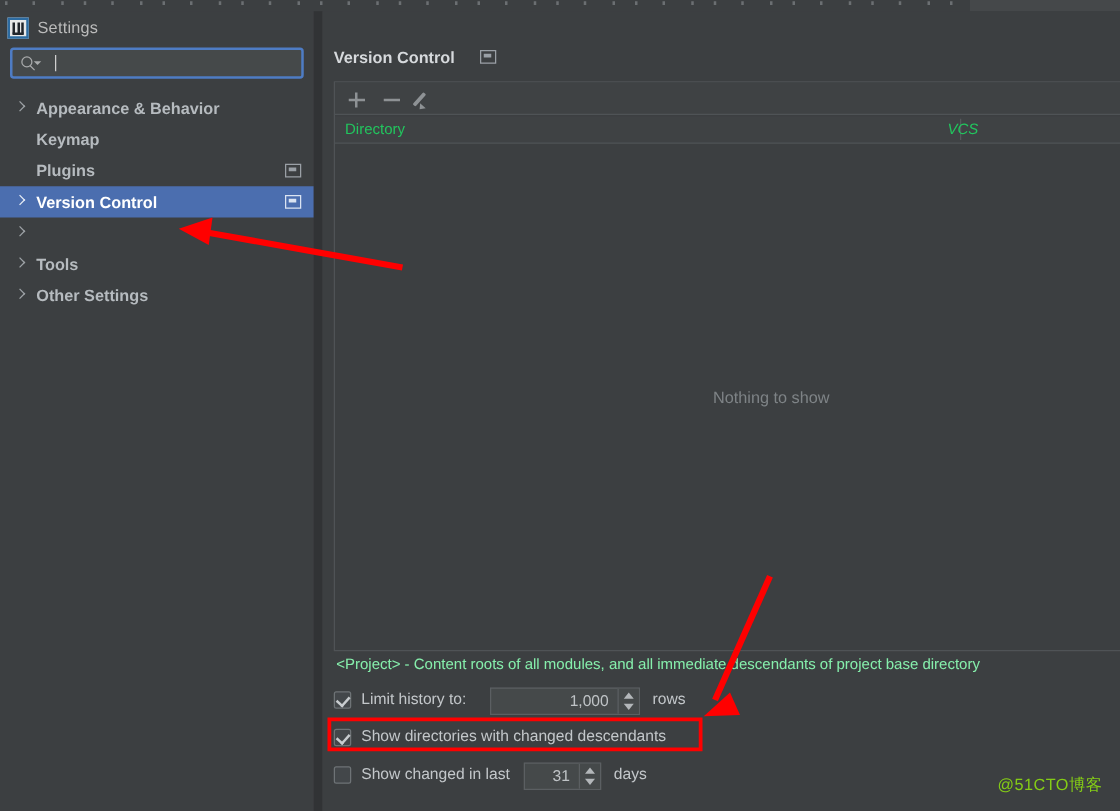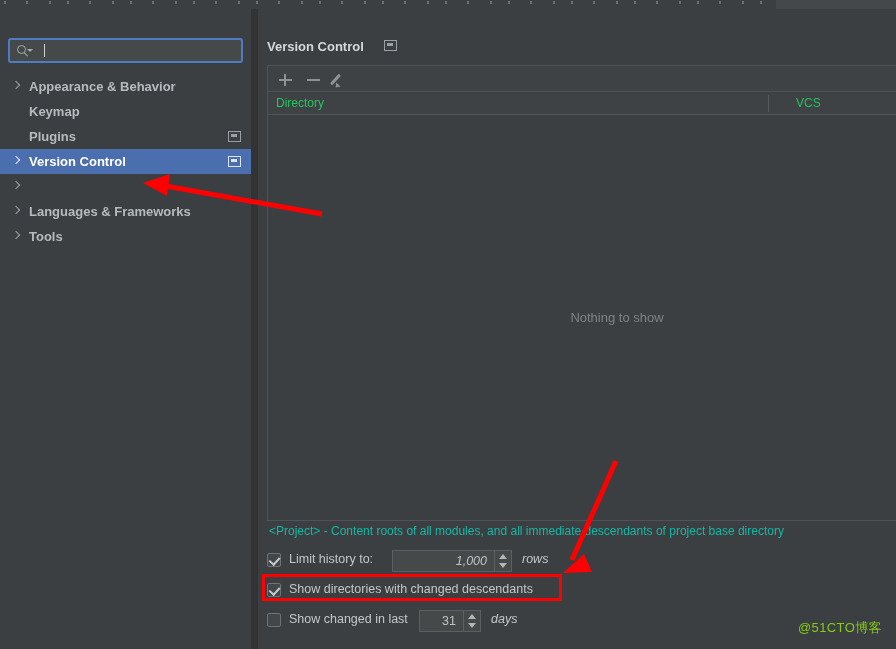--- a/index.html
+++ b/index.html
@@ -172,37 +172,37 @@
   }
 
   .col-head {
     position: absolute; left: 0; top: 27px; width: 100%; height: 22px;
     background: #3f4244; border-bottom: 1px solid #4f5356;
   }
   .col-head .ch {
     position: absolute; top: 3px; font-size: 12px; color: #22c55e;
   }
   .col-head .ch-dir { left: 8px; }
-  .col-head .ch-vcs { left: 528px; }
+  .col-head .ch-vcs { left: 490px; font-style: italic; }
   .col-head .col-sep {
     position: absolute; left: 500px; top: 2px; width: 1px; height: 17px;
     background: #55595c;
   }
   .table-body {
     position: absolute; left: 0; top: 50px; width: 100%; bottom: 0;
     background: #3c3f41;
   }
   .nothing {
     position: absolute; left: 0; right: 0; top: 194px;
     text-align: center; font-size: 13px; color: #7e8386;
   }
 
   .hint-text {
     position: absolute; left: 11px; top: 515px;
-    font-size: 12px; color: #14b8a6; white-space: nowrap;
+    font-size: 12px; color: #86efac; white-space: nowrap;
   }
 
   
   .opt-row { position: absolute; left: 9px; height: 22px; }
   .opt-1 { top: 541px; }
   .opt-2 { top: 571px; }
   .opt-3 { top: 601px; }
 
   .cb {
     position: absolute; left: 0; top: 3px; width: 14px; height: 14px;
@@ -231,24 +231,24 @@
     width: 17px; border-left: 1px solid #5b5f62; position: relative;
     background: #45494a;
   }
   .spinner .up, .spinner .down {
     position: absolute; left: 4px; width: 0; height: 0;
     border-left: 4px solid transparent; border-right: 4px solid transparent;
   }
   .spinner .up   { top: 3px;  border-bottom: 5px solid #b3b7ba; }
   .spinner .down { top: 12px; border-top: 5px solid #b3b7ba; }
 
-  .sp-1 { left: 125px; width: 120px; font-style: italic; }
+  .sp-1 { left: 125px; width: 120px; }
   .sp-3 { left: 152px; width: 62px; }
   .unit {
-    position: absolute; top: 2px; font-size: 12.5px; color: #c3c7ca; font-style: italic;
+    position: absolute; top: 2px; font-size: 12.5px; color: #c3c7ca;
   }
   .unit-1 { left: 255px; }
   .unit-3 { left: 224px; }
 
   
   .anno { position: absolute; left: 0; top: 0; width: 896px; height: 649px;
           pointer-events: none; }
   .redbox {
     position: absolute; left: 262px; top: 574px; width: 300px; height: 27px;
     border: 3px solid #ff0000;
@@ -308,20 +308,31 @@
         <span class="tick" style="left: 823px;"></span>
         <span class="tick" style="left: 845px;"></span>
         <span class="tick" style="left: 868px;"></span>
         <span class="tick" style="left: 886px;"></span>
       </div>
     <div class="right-block"></div>
   </div>
 
   <div class="sidebar">
 
+    <div class="title-bar">
+      <div class="ij-logo">
+        <div class="bars">
+          <div class="bar" style="left:0"></div>
+          <div class="bar" style="left:3.5px"></div>
+          <div class="bar" style="left:7px"></div>
+        </div>
+        <div class="underline"></div>
+      </div>
+      <div class="win-title">Settings</div>
+    </div>
 
     <div class="search-wrap">
       <div class="search-box">
         <div class="search-icon">
           <div class="ring"></div>
           <div class="handle"></div>
           <div class="caret"></div>
         </div>
         <div class="search-caret"></div>
         <div class="search-input-text"></div>
@@ -343,25 +354,25 @@
         <div class="tree-item selected">
           <span class="arrow"></span>
           <span class="label">Version Control</span>
           <span class="proj-icon"></span>
         </div>
         <div class="tree-item">
           <span class="arrow"></span>
         </div>
         <div class="tree-item">
           <span class="arrow"></span>
-          <span class="label">Languages &amp; Frameworks</span>
+          <span class="label">Tools</span>
         </div>
         <div class="tree-item">
           <span class="arrow"></span>
-          <span class="label">Tools</span>
+          <span class="label">Other Settings</span>
         </div>
       </div>
   </div>
 
   <div class="divider"></div>
 
   <div class="content">
 
     <div class="section-head">
       <span class="section-title">Version Control</span>

